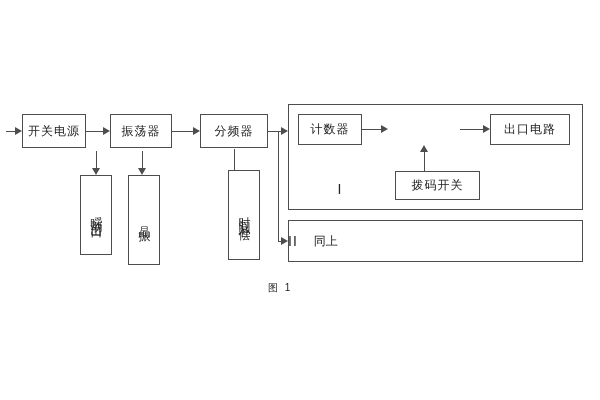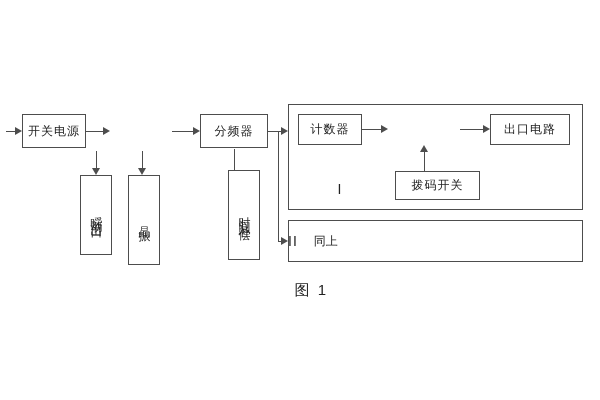--- a/index.html
+++ b/index.html
@@ -56,40 +56,43 @@
   .group2-content {
     position: absolute;
     left: 288px; top: 220px; width: 295px; height: 42px;
     display: flex; align-items: center;
     font-size: 12px;
   }
   .group2-content .gap { width: 16px; }
   .caption {
     position: absolute;
     left: 268px; top: 281px; width: 60px;
-    text-align: right;
-    font-size: 15px;
+    text-align: left;
+    font-size: 10px;
     letter-spacing: 2px;
   }
 </style>
 </head>
 <body>
 
 <div class="canvas">
 
   <div class="line" style="left:6px;top:131px;width:10px;height:1px"></div>
   <div class="ah ah-right" style="left:15px;top:127px"></div>
 
   <div class="box" style="left:22px;top:114px;width:64px;height:34px">
     <span>开关电源</span>
   </div>
 
   <div class="line" style="left:86px;top:131px;width:17px;height:1px"></div>
   <div class="ah ah-right" style="left:103px;top:127px"></div>
 
+  <div class="box" style="left:110px;top:114px;width:62px;height:34px">
+    <span>振荡器</span>
+  </div>
 
   <div class="line" style="left:172px;top:131px;width:21px;height:1px"></div>
   <div class="ah ah-right" style="left:193px;top:127px"></div>
 
   <div class="box" style="left:200px;top:114px;width:68px;height:34px">
     <span>分频器</span>
   </div>
 
   <div class="line" style="left:268px;top:131px;width:13px;height:1px"></div>
   <div class="ah ah-right" style="left:281px;top:127px"></div>

